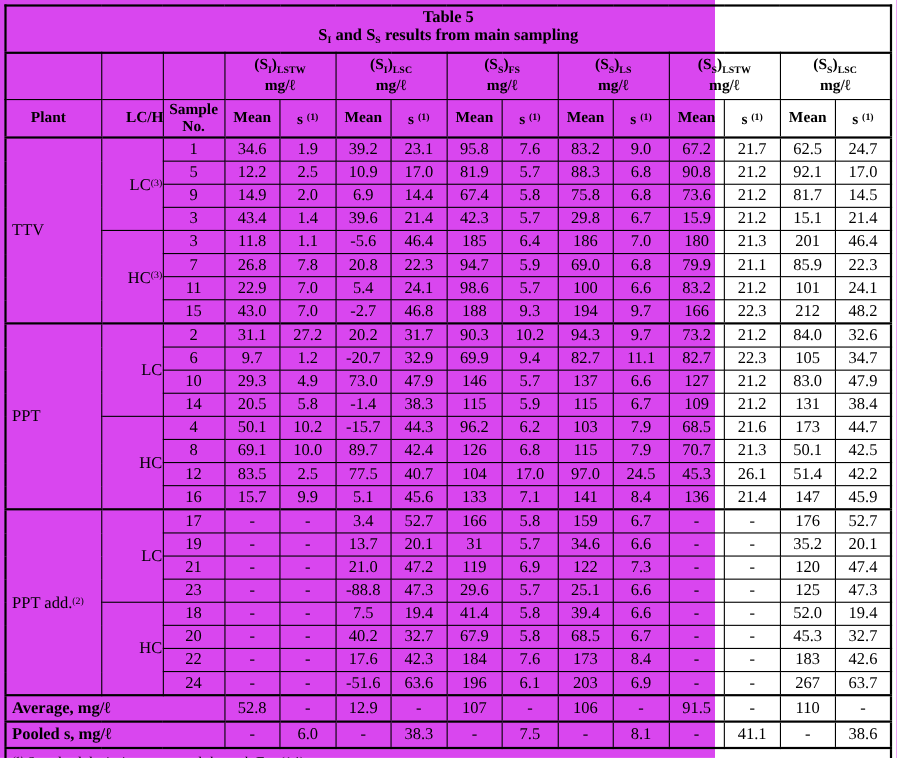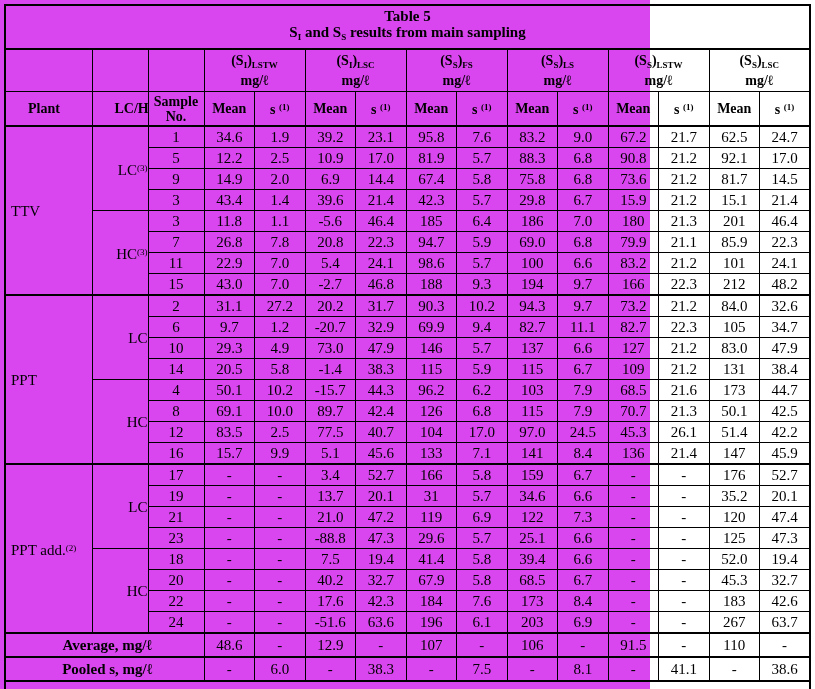--- a/index.html
+++ b/index.html
@@ -17,21 +17,21 @@
   .group-cell sub{font-size:9px;vertical-align:-3px;letter-spacing:0px}
   .colhead-row td{height:33px;font-weight:bold;font-size:14px;line-height:15px;border-bottom:2px solid #000}
   .th-left{text-align:left;padding-left:22px}
   sup.hd{font-size:9px;vertical-align:4px;font-weight:bold}
   tbody td{font-family:"Liberation Serif","DejaVu Serif",serif;font-size:15px}
   .plant-cell{text-align:left;padding-left:5px}
   .lchc-cell{text-align:right;padding-left:8px}
   tbody sup{font-size:9px;vertical-align:4px}
   tr.plant-start td{border-top:2px solid #000}
   tr.summary-row td{border-top:2px solid #000;height:22px;font-family:"Liberation Serif","DejaVu Serif",serif;font-size:15px}
-  .summary-label{text-align:center;padding-left:5px;font-weight:bold}
+  .summary-label{text-align:left;padding-left:5px;font-weight:bold}
   tr.footnote-row td{border-top:2px solid #000;text-align:left;font-family:"Liberation Serif","DejaVu Serif",serif;font-style:italic;font-size:13.5px;padding:3px 0 4px 5px;height:auto;line-height:15px}
   .fn sup{font-size:8.5px;vertical-align:3px}
 </style>
 </head>
 <body>
 
 <div class="sheet">
   <table>
     <colgroup>
       <col class="c-plant">
@@ -449,21 +449,21 @@
           <td><span>6.1</span></td>
           <td><span>203</span></td>
           <td><span>6.9</span></td>
           <td><span>-</span></td>
           <td><span>-</span></td>
           <td><span>267</span></td>
           <td><span>63.7</span></td>
         </tr>
         <tr class="summary-row">
           <td class="summary-label" colspan="3"><span>Average, mg/ℓ</span></td>
-          <td><span>48.6</span></td>
+          <td><span>52.8</span></td>
           <td><span>-</span></td>
           <td><span>12.9</span></td>
           <td><span>-</span></td>
           <td><span>107</span></td>
           <td><span>-</span></td>
           <td><span>106</span></td>
           <td><span>-</span></td>
           <td><span>91.5</span></td>
           <td><span>-</span></td>
           <td><span>110</span></td>

